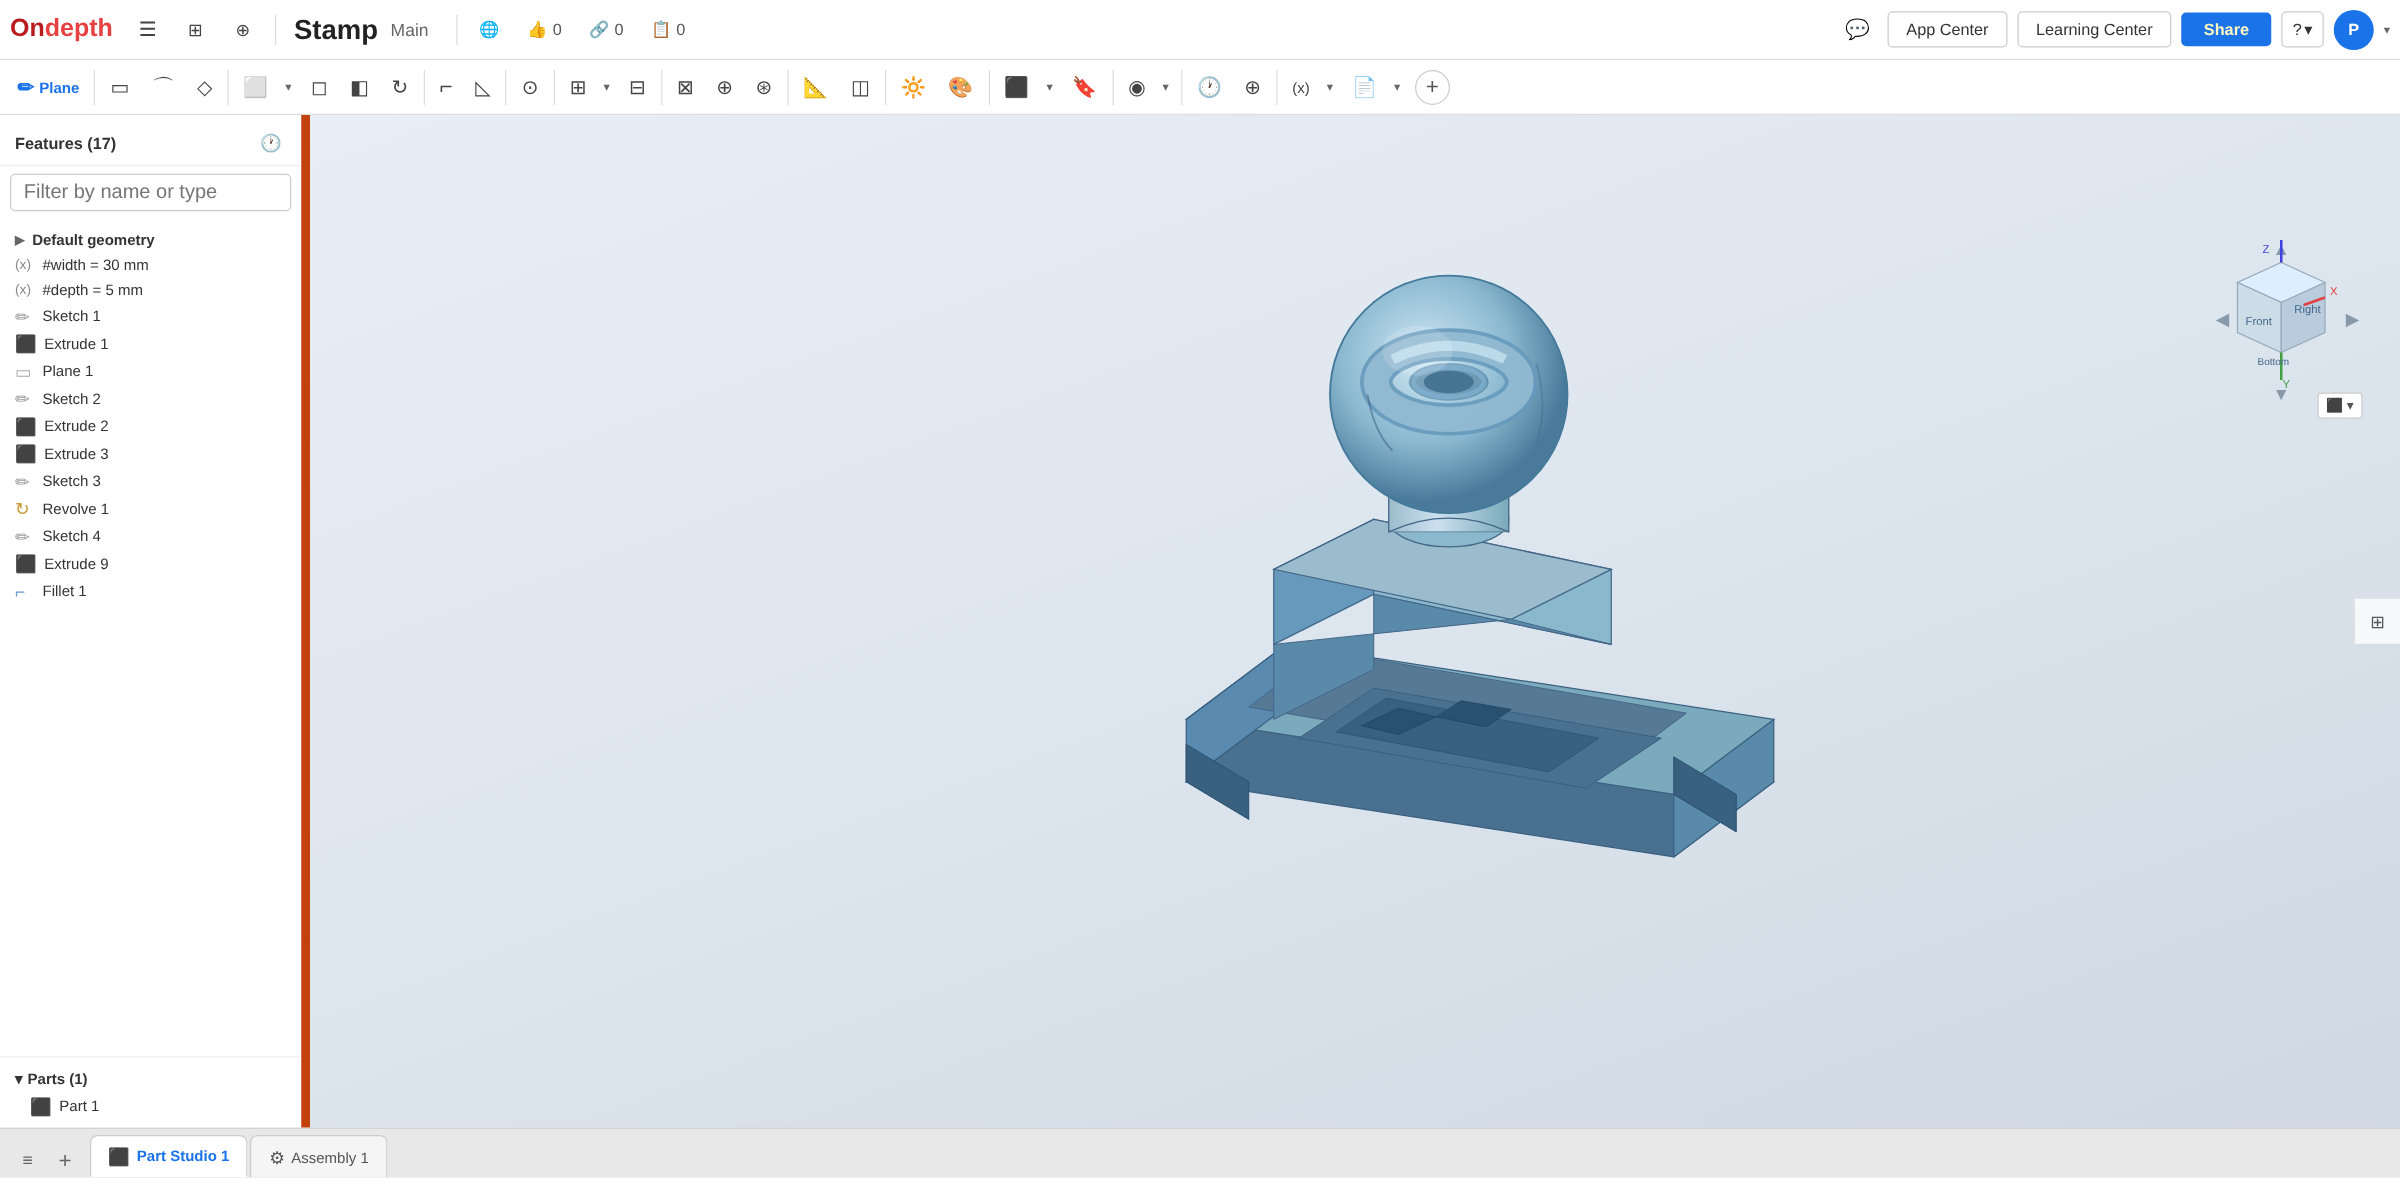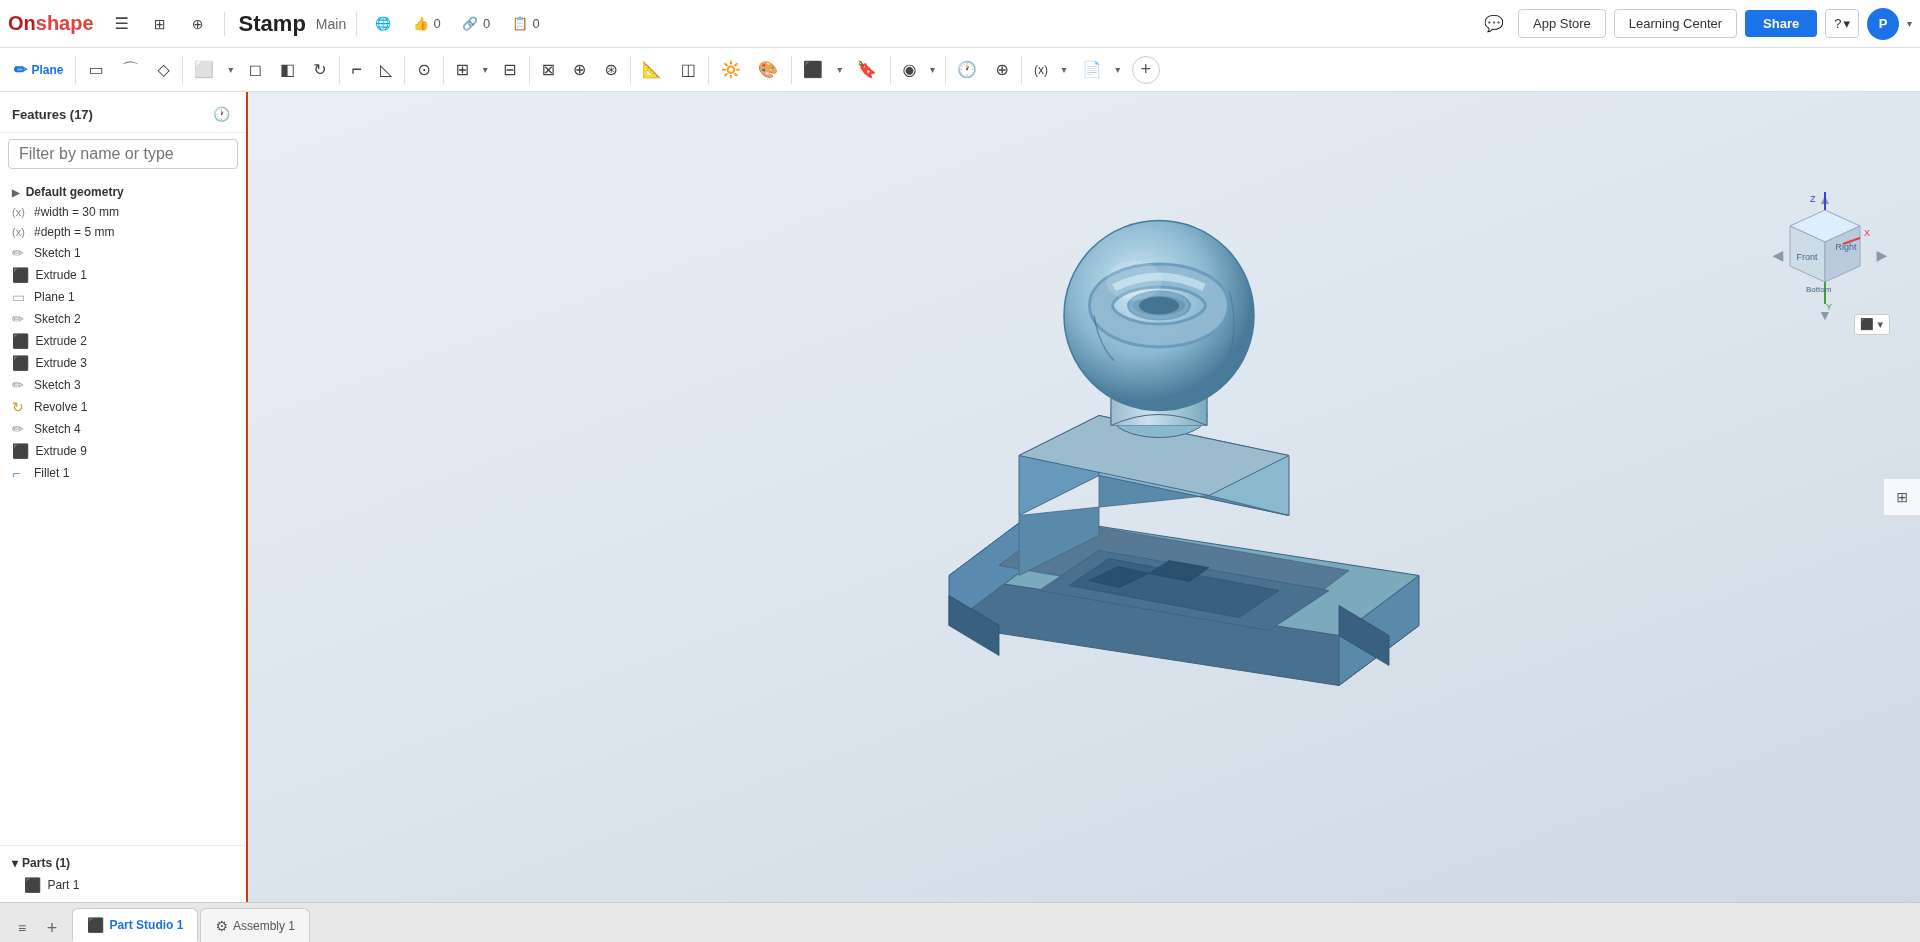--- a/index.html
+++ b/index.html
@@ -11,21 +11,21 @@
       background: #fff; border-bottom: 1px solid #ddd;
       padding: 0 8px; gap: 6px;
     }
     .logo { color: #1a73e8; font-weight: 900; font-size: 20px; margin-right: 6px; }
     .logo span { color: #e64; }
     .nav-icon-btn {
       width: 32px; height: 32px; display: flex; align-items: center; justify-content: center;
       border: none; background: transparent; cursor: pointer; border-radius: 4px; font-size: 16px; color: #444;
     }
     .doc-title { font-size: 22px; font-weight: 600; color: #222; margin: 0 4px; }
-    .doc-branch { font-size: 14px; color: #666; margin-right: 0; }
+    .doc-branch { font-size: 14px; color: #666; margin-right: 12px; }
     .nav-separator { width: 1px; height: 24px; background: #ddd; margin: 0 4px; }
     .nav-count-btn {
       display: flex; align-items: center; gap: 4px; padding: 4px 8px;
       background: transparent; border: none; cursor: pointer; color: #555; font-size: 13px; border-radius: 4px;
     }
     .spacer { flex: 1; }
     .nav-right { display: flex; align-items: center; gap: 8px; }
     .btn-app-store, .btn-learning {
       padding: 6px 14px; border-radius: 4px; border: 1px solid #ccc;
       background: #fff; cursor: pointer; font-size: 13px; color: #333;
@@ -69,21 +69,21 @@
       width: 28px; height: 28px; display: flex; align-items: center; justify-content: center;
       border: 1px solid #ccc; border-radius: 50%; background: #fff; cursor: pointer; font-size: 18px; color: #555;
       margin-left: 4px;
     }
 
     
     #main { display: flex; height: calc(942px - 48px - 44px - 40px); }
 
     
     #sidebar {
-      width: 248px; background: #fff; border-right: 2px solid #c2410c;
+      width: 248px; background: #fff; border-right: 7px solid #c2410c;
       display: flex; flex-direction: column; overflow: hidden;
     }
     .sidebar-header {
       display: flex; align-items: center; justify-content: space-between;
       padding: 10px 12px 6px; border-bottom: 1px solid #eee;
     }
     .sidebar-title { font-weight: 600; font-size: 13px; color: #333; }
     .sidebar-icon-btn {
       width: 24px; height: 24px; border: none; background: transparent;
       cursor: pointer; font-size: 14px; color: #666; border-radius: 3px;
@@ -171,21 +171,21 @@
       background: #fff; color: #1a73e8; font-weight: 600;
       border-color: #ccc; border-bottom: 2px solid #fff;
     }
     .tab-icon { font-size: 14px; }
   </style>
 </head>
 <body>
 
 <div id="top-nav">
   <span class="logo">
-    <span style="color:#b91c1c">On</span><span style="color:#e64040">shape</span>
+    <span style="color:#b91c1c">On</span><span style="color:#e64040">depth</span>
   </span>
   <button class="nav-icon-btn" title="Menu">☰</button>
   <button class="nav-icon-btn" title="Feature tree" style="font-size:14px">⊞</button>
   <button class="nav-icon-btn" title="Insert" style="font-size:14px">⊕</button>
   <div class="nav-separator"></div>
   <span class="doc-title">Stamp</span>
   <span class="doc-branch">Main</span>
   <div class="nav-separator"></div>
   <button class="nav-count-btn">
     <span>🌐</span>
@@ -198,21 +198,21 @@
     <span>🔗</span>
     <span>0</span>
   </button>
   <button class="nav-count-btn">
     <span>📋</span>
     <span>0</span>
   </button>
   <div class="spacer"></div>
   <div class="nav-right">
     <button class="nav-icon-btn">💬</button>
-    <button class="btn-app-store">App Store</button>
+    <button class="btn-app-store">App Center</button>
     <button class="btn-learning">Learning Center</button>
     <button class="btn-share">Share</button>
     <button class="btn-help">
       <span>?</span>
       <span>▾</span>
     </button>
     <div class="avatar">
       <span>P</span>
     </div>
     <span style="font-size:10px;color:#666">▾</span>

